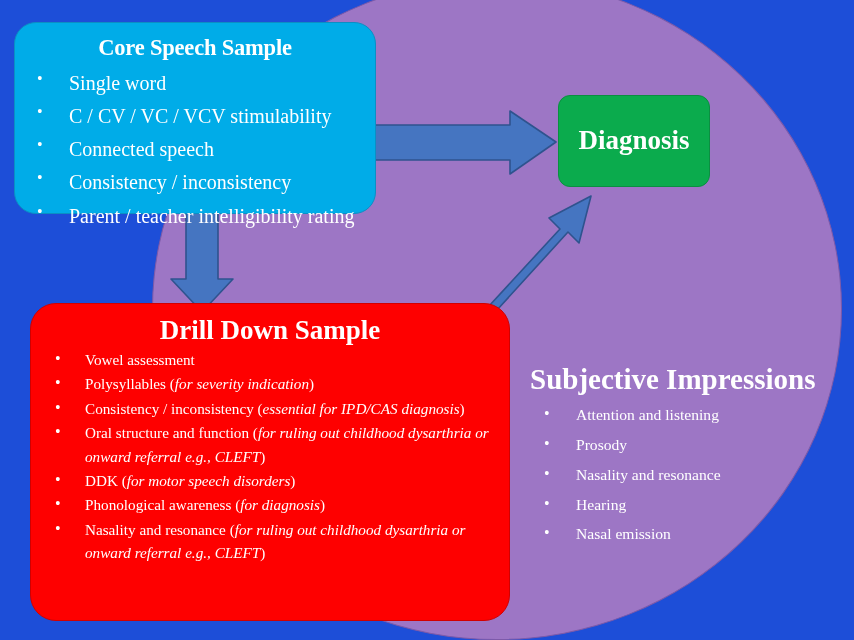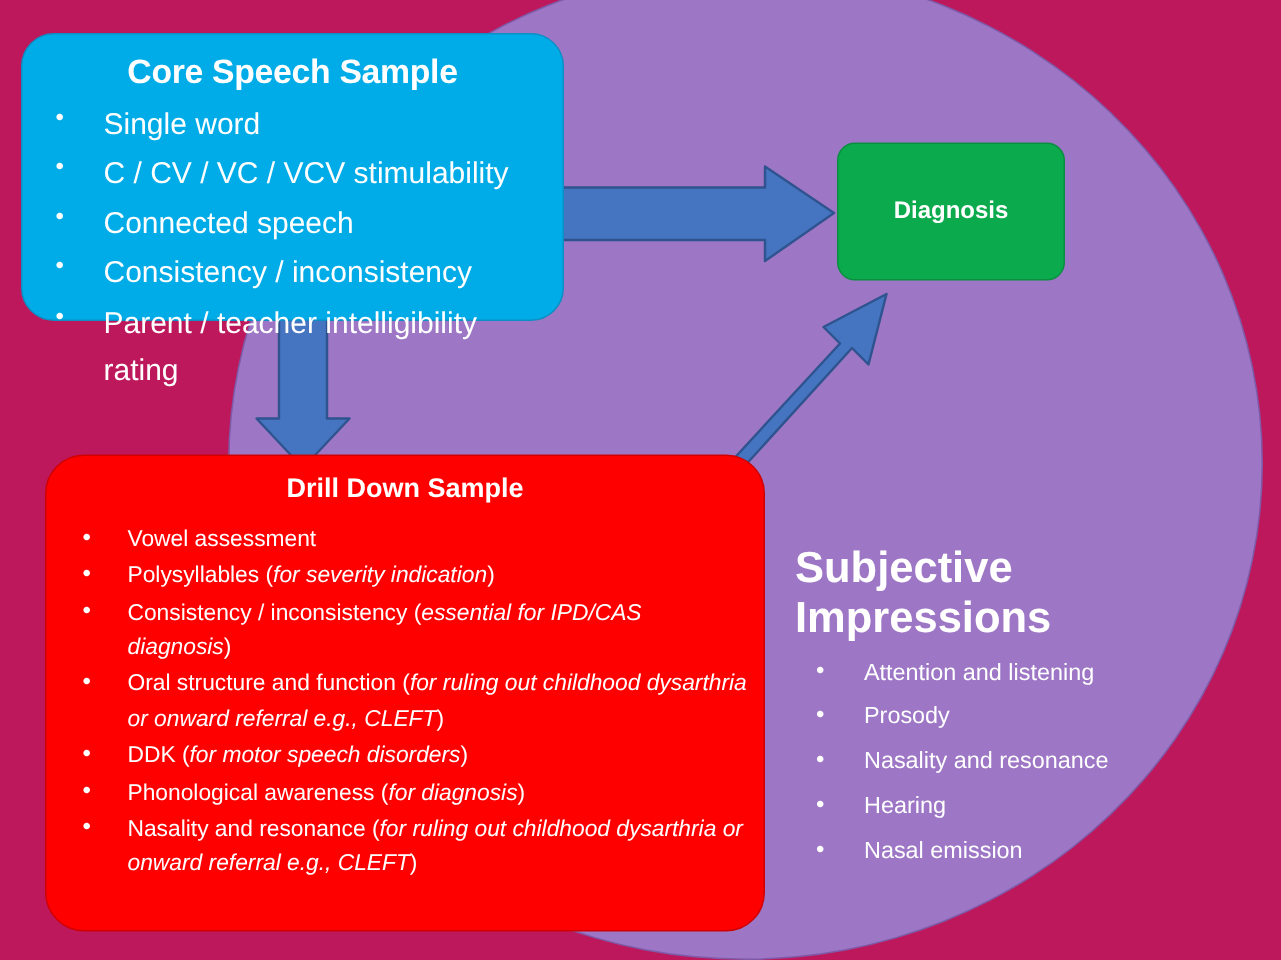--- a/index.html
+++ b/index.html
@@ -8,22 +8,23 @@
     padding: 0;
     background: #ffffff;
   }
   body {
     font-family: "Liberation Sans", sans-serif;
   }
   #canvas {
     position: relative;
     width: 854px;
     height: 640px;
-    background: #be185d;
+    background: #1d4ed8;
     overflow: hidden;
+    font-family: Liberation Serif, serif;
   }
 
   
   .ellipse {
     position: absolute;
     left: 152px;
     top: -22px;
     width: 690px;
     height: 662px;
     border-radius: 50%;
@@ -100,22 +101,22 @@
     left: 30px;
     top: 303px;
     width: 480px;
     height: 318px;
     background: #fe0000;
     border: 1px solid #d10000;
     border-radius: 26px;
     padding: 8px 10px 0 10px;
   }
   #drill-box .box-title {
-    font-size: 18px;
-    margin: 3px 0 12px 0;
+    font-size: 27px;
+    margin: 3px 0 2px 0;
   }
   #drill-box ul.bullets {
     font-size: 15.2px;
     line-height: 1.54;
   }
   #drill-box ul.bullets > li {
     padding-left: 44px;
     margin-bottom: 1px;
   }
 
@@ -126,21 +127,21 @@
     width: 152px;
     height: 92px;
     background: #0bab4d;
     border: 1px solid #0a8f41;
     border-radius: 12px;
     display: flex;
     align-items: center;
     justify-content: center;
   }
   #diagnosis-box .box-title {
-    font-size: 16px;
+    font-size: 27px;
     margin: 0;
   }
 
   
   #subjective {
     position: absolute;
     left: 528px;
     top: 363px;
     width: 300px;
     color: #ffffff;

